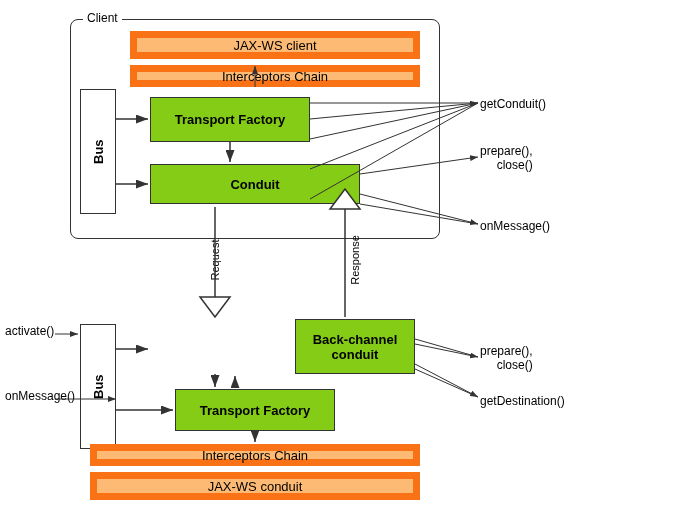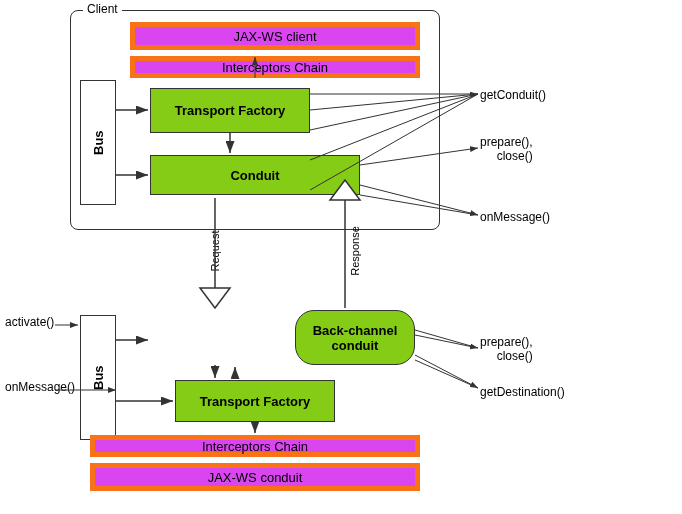--- a/index.html
+++ b/index.html
@@ -10,20 +10,21 @@
       width: 682px;
       height: 514px;
       overflow: hidden;
       position: relative;
     }
 
     .diagram-container {
       position: relative;
       width: 682px;
       height: 445px;
+      margin-top: 9px;
     }
 
     
     .client-box {
       position: absolute;
       top: 10px;
       left: 70px;
       width: 370px;
       height: 220px;
       border: 1.5px solid #333;
@@ -53,22 +54,22 @@
       top: -9px;
       left: 12px;
       background: #fff;
       padding: 0 4px;
       font-size: 12px;
     }
 
     
     .green-bar {
       position: absolute;
-      background: #d946ef;
-      border: 5px solid #f97316;
+      background: #fdba74;
+      border: 7px solid #f97316;
       display: flex;
       align-items: center;
       justify-content: center;
       font-size: 13px;
     }
 
     
     .bordered-box {
       position: absolute;
       border: 1.5px solid #333;
@@ -149,21 +150,21 @@
   <div class="bordered-box" style="top:155px; left:150px; width:210px; height:40px;">
     <span>Conduit</span>
   </div>
 
 
   <div class="bus-box" style="top:315px; left:80px; width:36px; height:125px;">
     <span>Bus</span>
   </div>
 
 
-  <div class="bordered-box" style="top:310px; left:295px; width:120px; height:55px;border-radius:19px;">
+  <div class="bordered-box" style="top:310px; left:295px; width:120px; height:55px;">
     <span style="white-space:pre-line; text-align:center;">Back-channel
 conduit</span>
   </div>
 
   <div class="bordered-box" style="top:380px; left:175px; width:160px; height:42px;">
     <span>Transport Factory</span>
   </div>
 
   <div class="green-bar" style="top:435px; left:90px; width:330px; height:22px;">
     <span>Interceptors Chain</span>

